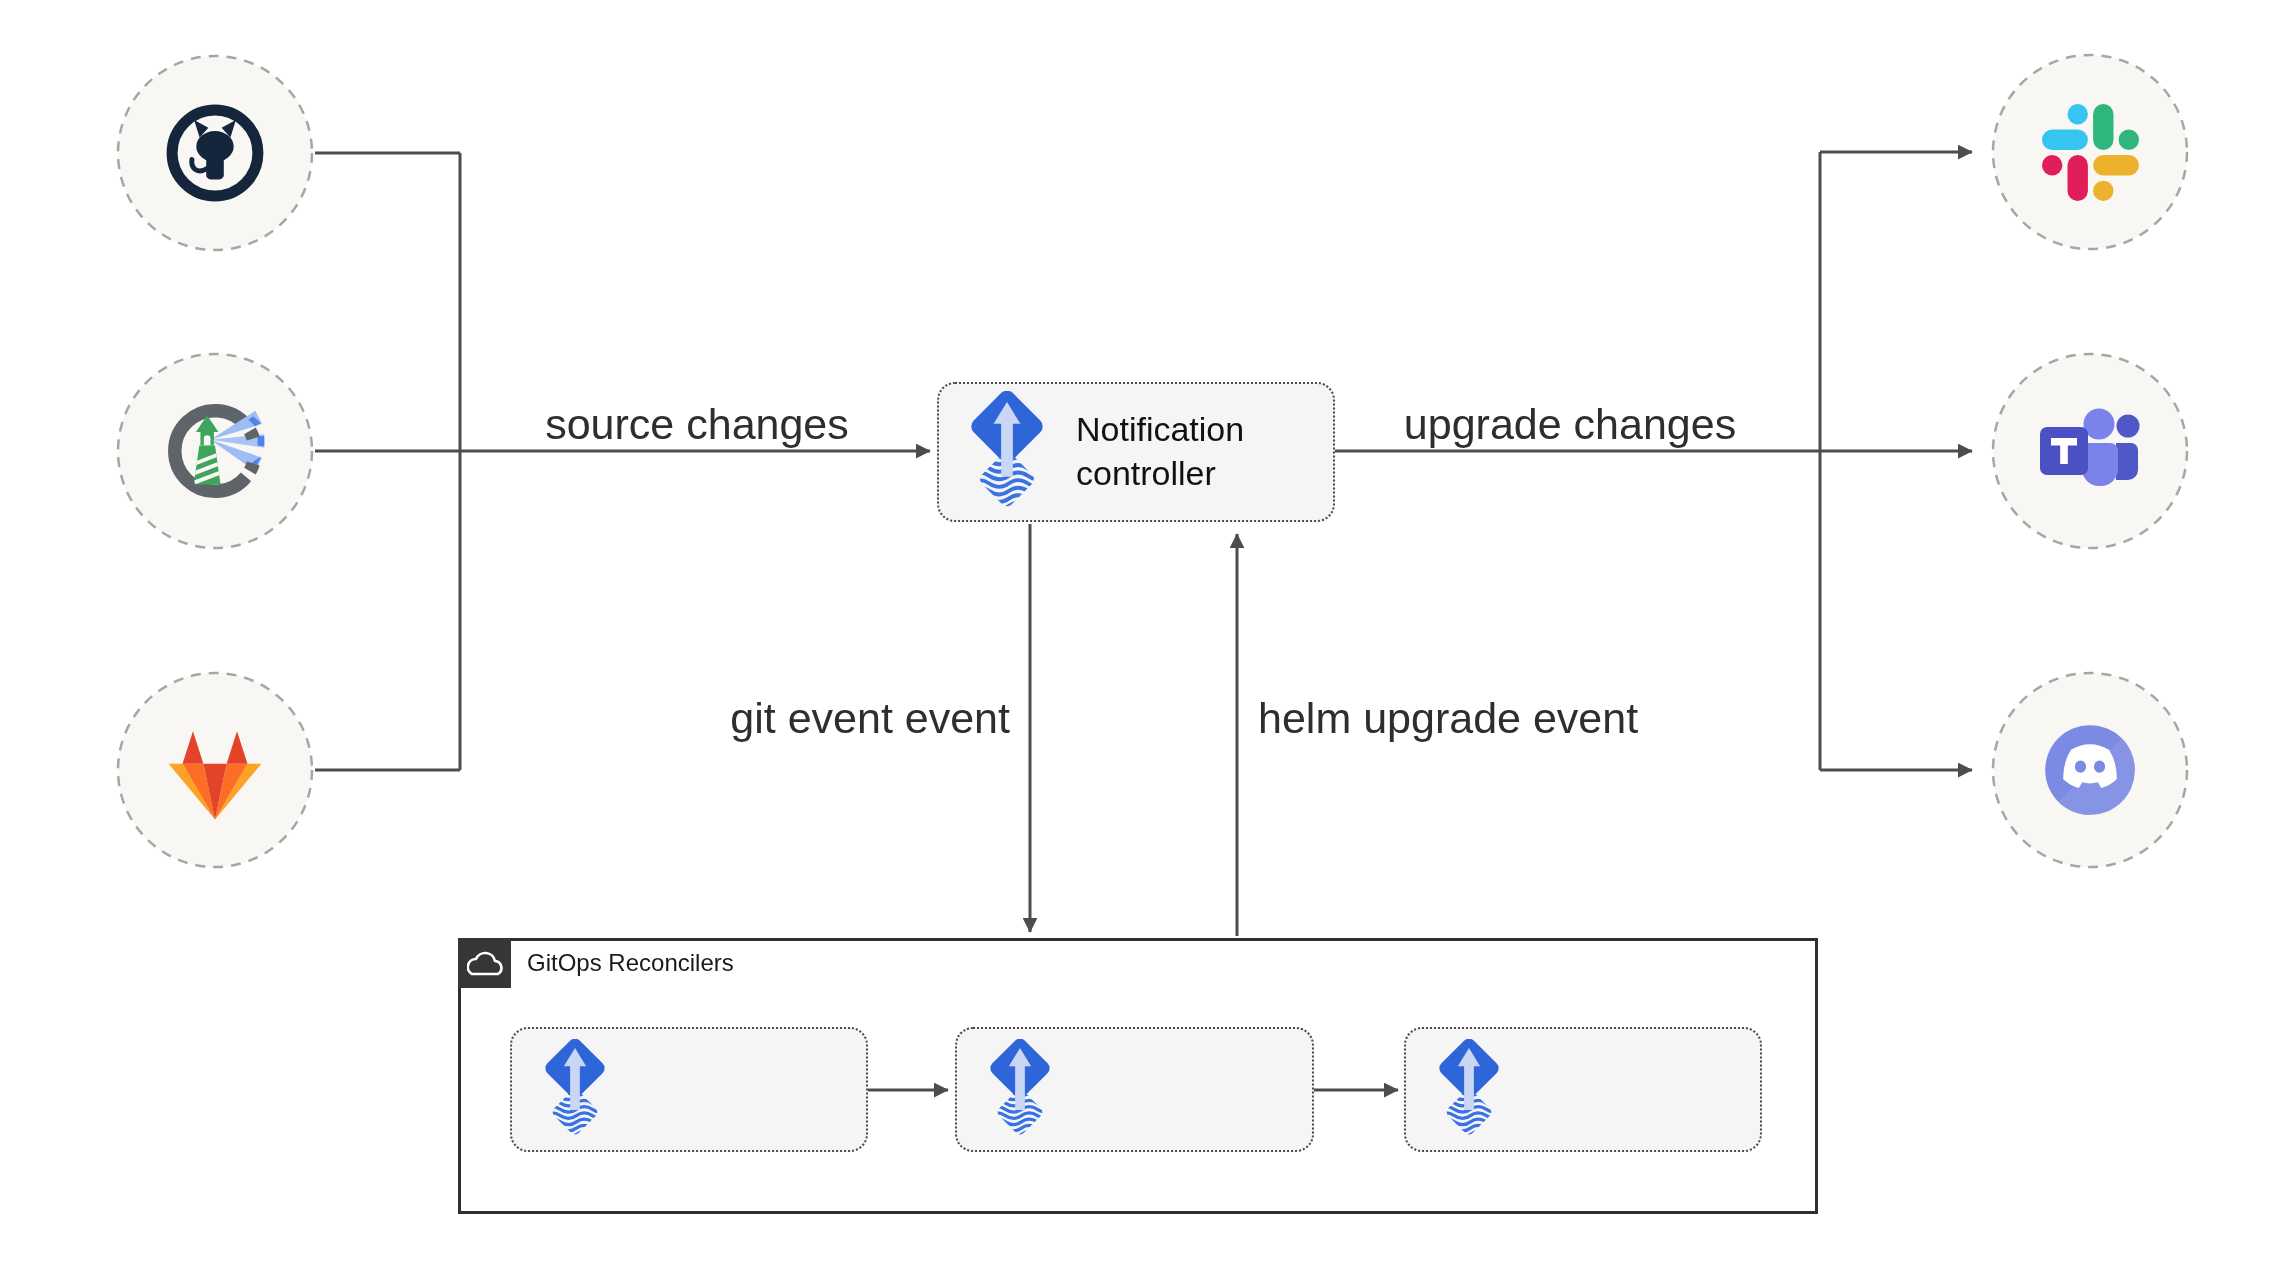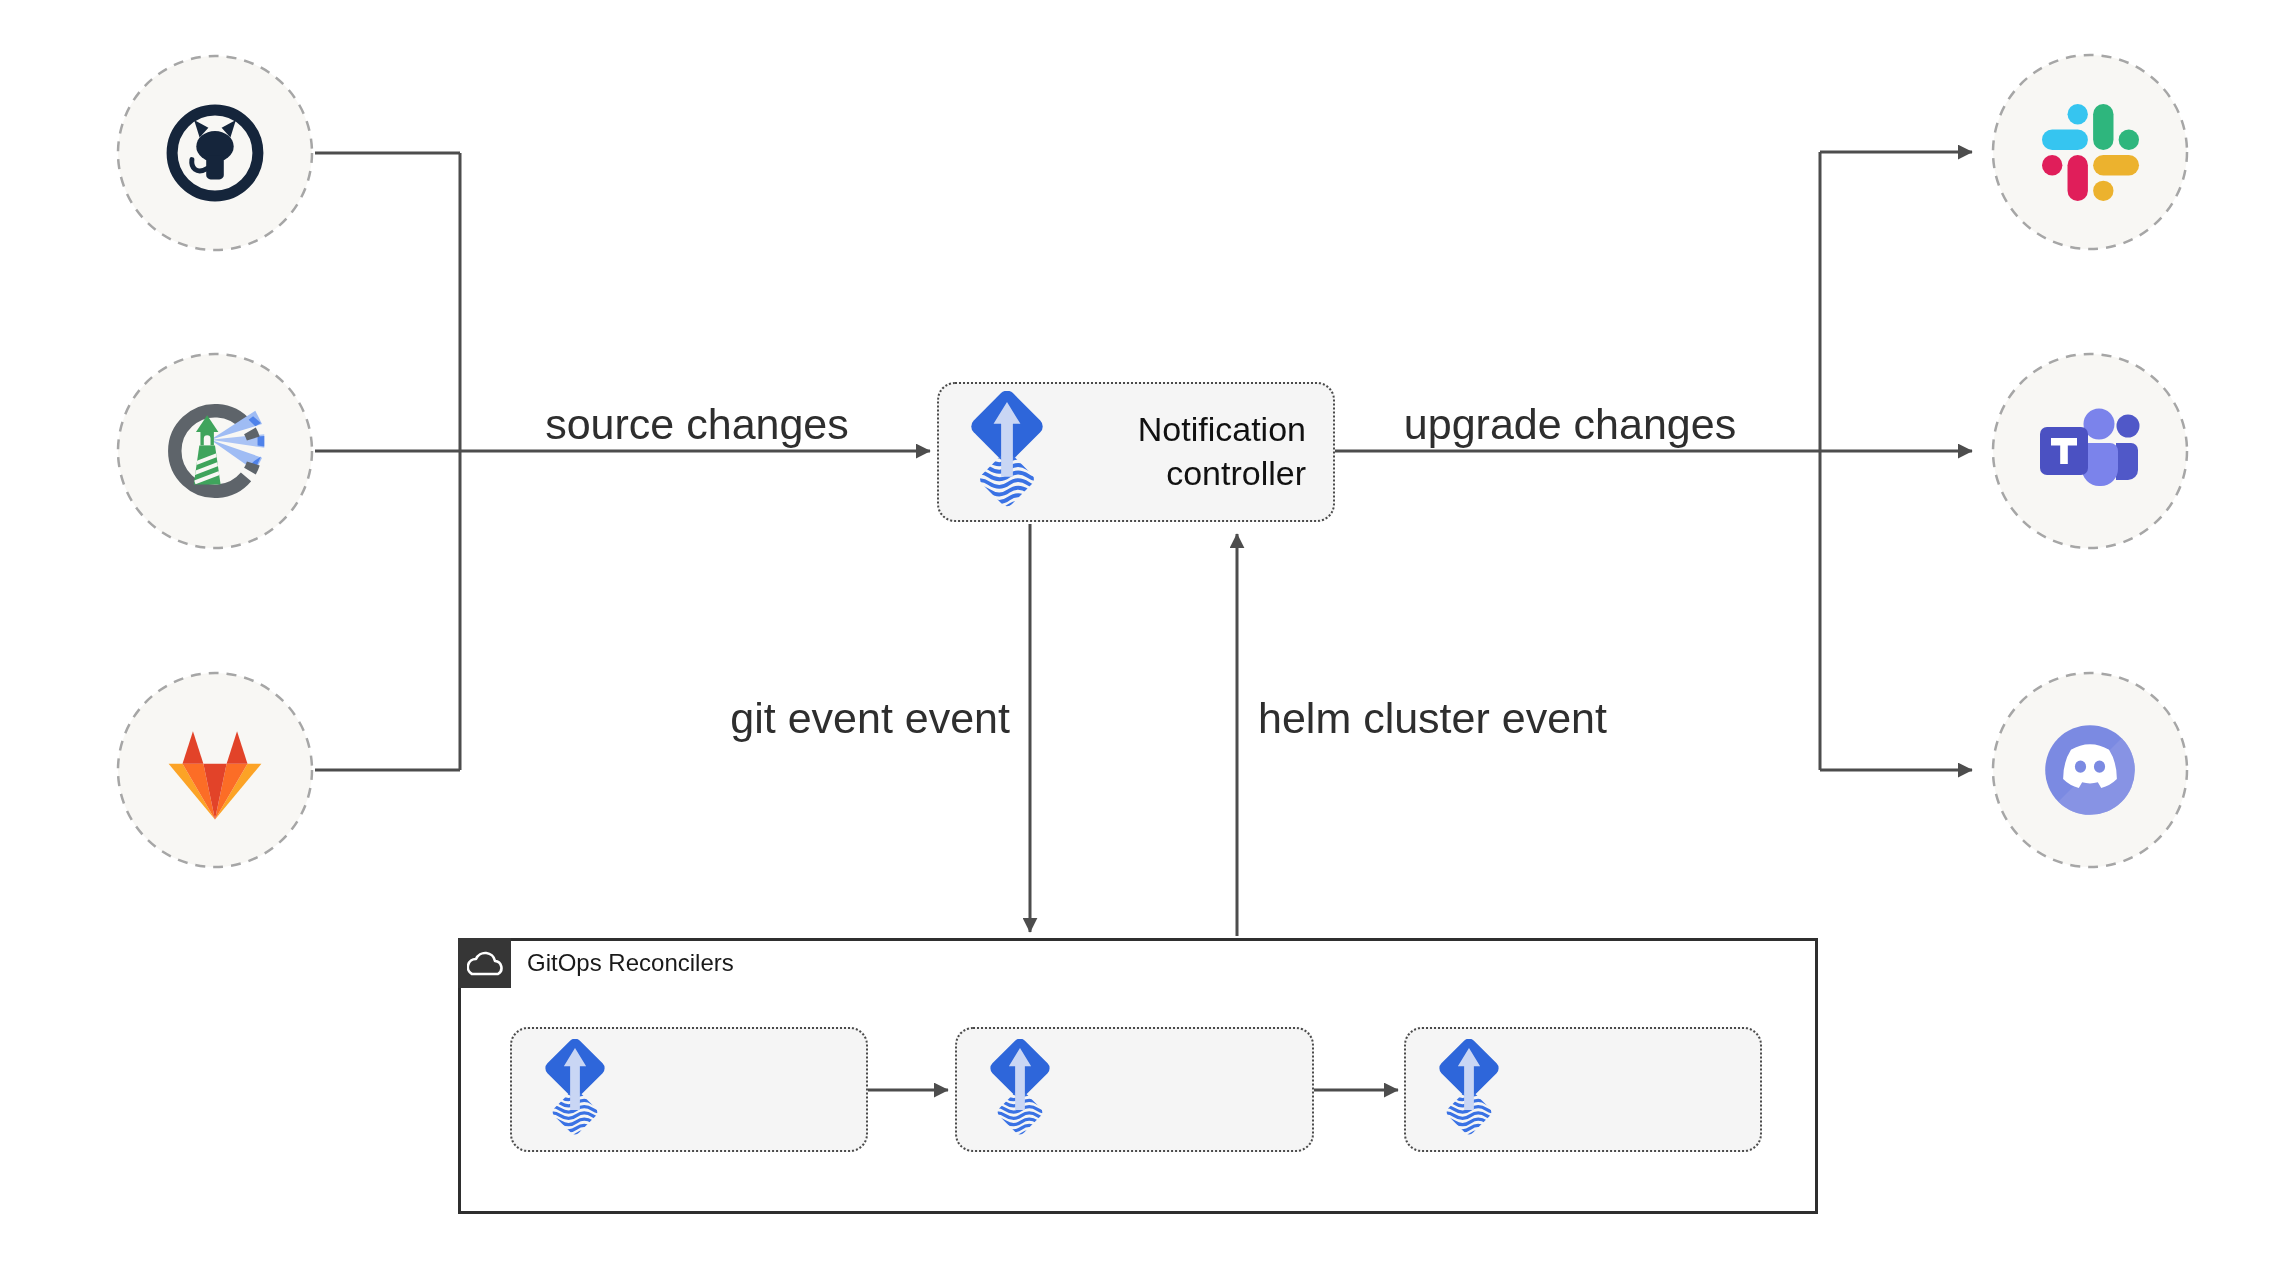--- a/index.html
+++ b/index.html
@@ -3,21 +3,21 @@
 <meta charset="utf-8">
 <style>
   html,body{margin:0;padding:0;background:#ffffff;}
   .canvas{position:relative;width:2292px;height:1284px;background:#ffffff;
           font-family:"Liberation Sans",sans-serif;overflow:hidden;}
   .layer{position:absolute;left:0;top:0;}
   .node{position:absolute;width:200px;height:200px;}
   .edge-label{position:absolute;font-size:43px;color:#2e2e2e;white-space:nowrap;}
   .ctrl-box{position:absolute;display:flex;align-items:center;
             background:#f5f5f5;border:2px dotted #4a4a4a;border-radius:18px;box-sizing:border-box;}
-  .ctrl-label{flex:1;text-align:right;font-size:34px;line-height:1.28;color:#111111;}
+  .ctrl-label{flex:1;text-align:left;font-size:34px;line-height:1.28;color:#111111;}
   .ctrl-label .inner{margin:0 auto;}
   .flux-use{flex:0 0 auto;}
   .group-box{position:absolute;left:458px;top:938px;width:1360px;height:276px;
              border:3px solid #2f2f2f;box-sizing:border-box;background:transparent;}
   .group-corner{position:absolute;left:458px;top:938px;width:53px;height:50px;background:#363636;
                 display:flex;align-items:center;justify-content:center;}
   .group-title{position:absolute;left:527px;top:963px;transform:translateY(-50%);
                font-size:24px;color:#1a1a1a;white-space:nowrap;}
 </style>
 </head>
@@ -177,21 +177,21 @@
         <use href="#flux"></use>
       </svg>
     <div class="ctrl-label">
       <div class="inner" style="width:230px">Notification controller</div>
     </div>
   </div>
 
   <div class="edge-label" style="left:697px;top:424px;transform:translate(-50%,-50%)">source changes</div>
   <div class="edge-label" style="left:1570px;top:424px;transform:translate(-50%,-50%)">upgrade changes</div>
   <div class="edge-label" style="left:1010px;top:718px;transform:translate(-100%,-50%)">git event event</div>
-  <div class="edge-label" style="left:1258px;top:718px;transform:translate(0,-50%)">helm cluster event</div>
+  <div class="edge-label" style="left:1258px;top:718px;transform:translate(0,-50%)">helm upgrade event</div>
 
   <div class="group-box"></div>
   <div class="group-corner">
     <svg width="36" height="28" viewBox="10 3 36 28">
       <path d="M41,28 a7,7 0 0 0 -3,-13 a10,10 0 0 0 -19,-2 a8,8 0 0 0 -4,15 Z" fill="none" stroke="#ffffff" stroke-width="2.6" stroke-linejoin="round"></path>
     </svg>
   </div>
   <div class="group-title">GitOps Reconcilers</div>
 
   <div class="ctrl-box" style="left:510px;top:1027px;width:358px;height:125px">

